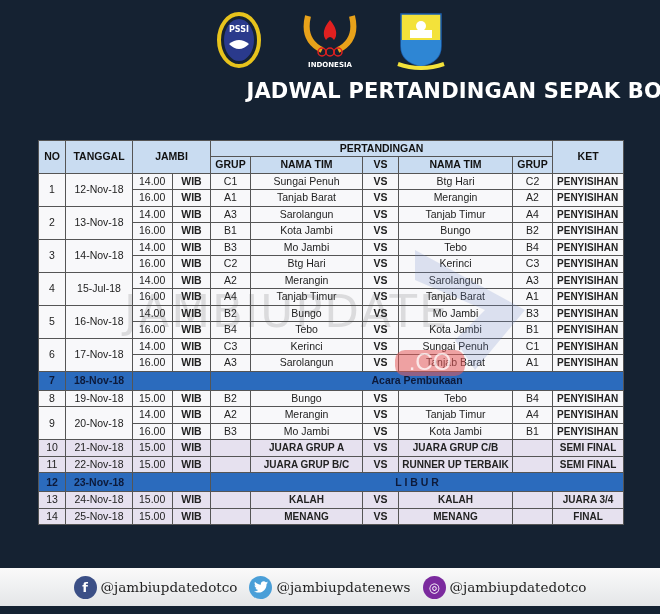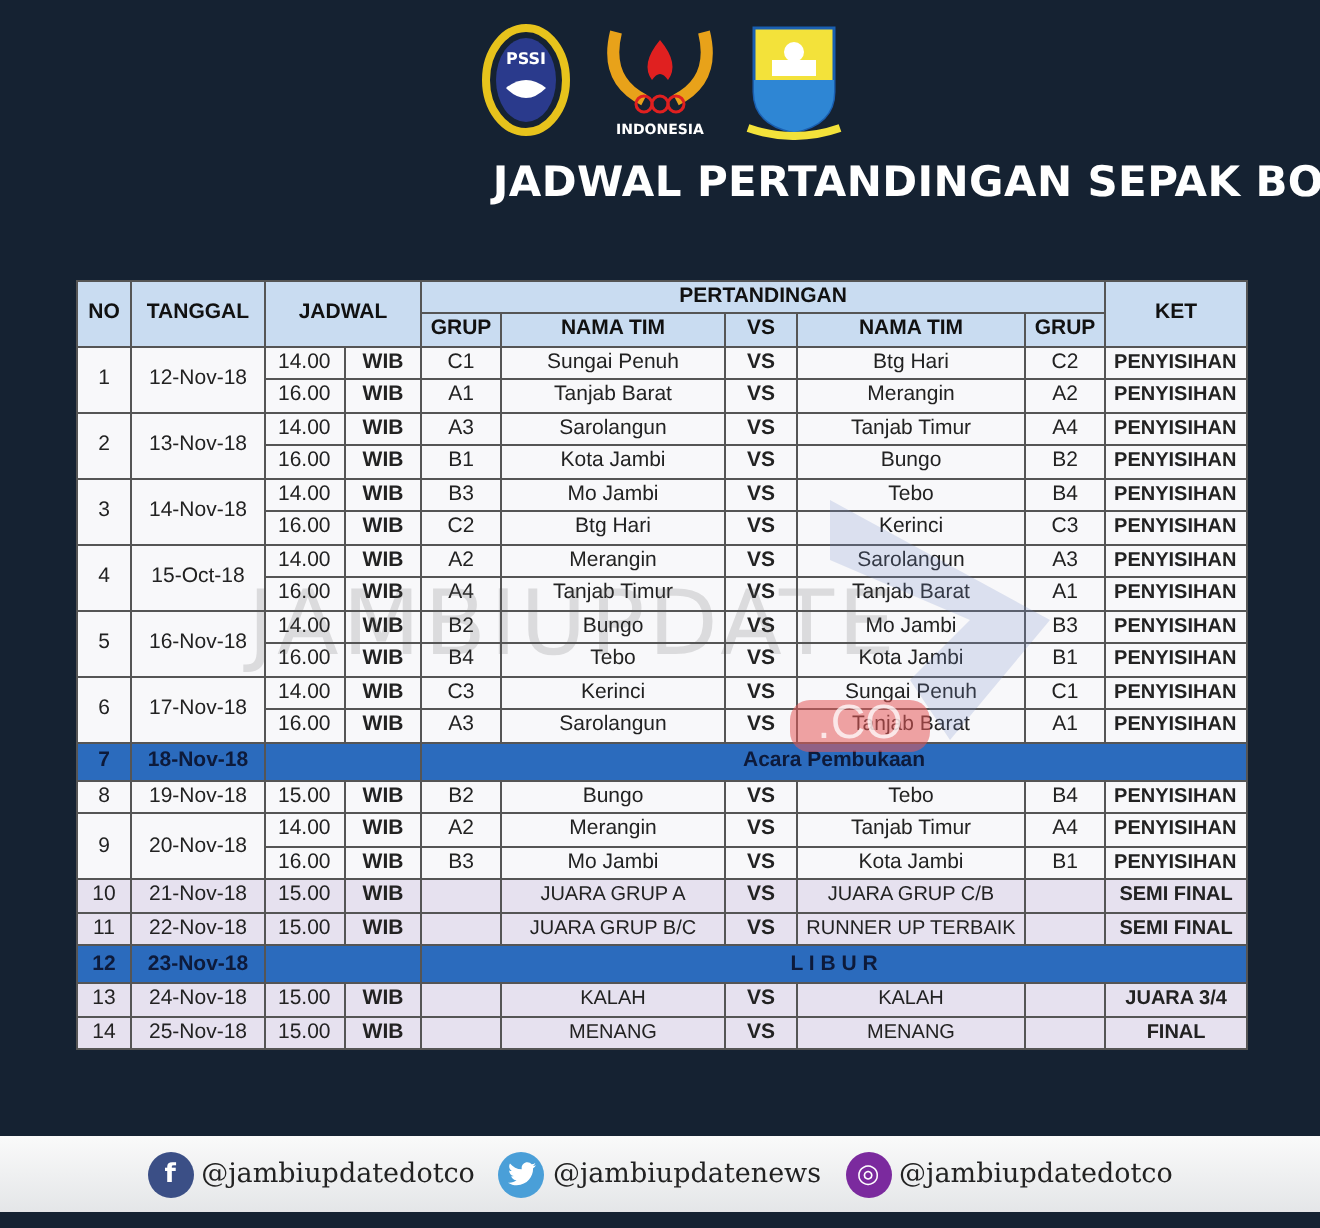--- a/index.html
+++ b/index.html
@@ -4,21 +4,21 @@
 <style>
   * { box-sizing: border-box; margin: 0; padding: 0; }
   html, body { width: 660px; height: 614px; overflow: hidden; }
   body {
     background: #152232;
     font-family: "Liberation Sans", sans-serif;
     position: relative;
   }
   .logos {
     position: absolute; top: 8px; left: 0; width: 660px; height: 64px;
-    display: flex; justify-content: center; align-items: center; gap: 12px;
+    display: flex; justify-content: center; align-items: center; gap: 36px;
   }
   .logo { width: 50px; height: 60px; position: relative; }
   .title {
     position: absolute; top: 80px; left: 0; width: 660px;
     text-align: right; color: #fff; font-weight: bold;
     font-family: "DejaVu Sans", sans-serif;
     font-size: 21px; line-height: 23px; letter-spacing: 0.2px; margin-left: 32px;
   }
   .table-wrap {
     position: absolute; left: 38px; top: 140px; width: 585px;
@@ -36,21 +36,21 @@
   th { background: #c9dcf1; font-weight: bold; font-size: 10.5px; color: #111; }
   th.tall { height: 15px; }
   td.time { text-align: left; padding-left: 6px; }
   td.team { font-size: 10.5px; }
   td.ket { font-size: 10px; font-weight: bold; color: #222; text-align: left; padding-left: 4px; }
   td.bold { font-weight: bold; }
   tr.white td { background: #f8f8fa; }
   tr.lav td { background: #e6e1ef; }
   tr.blue td { background: #2b6bbd; color: #0d1a3a; font-weight: bold; height: 19px; }
   tr.lav td.ket { text-align: center; padding-left: 0; }
-  tr.lav td.team { font-size: 10px; font-weight: normal; margin-top: 40px; }
+  tr.lav td.team { font-size: 10px; font-weight: bold; margin-top: 40px; }
   .watermark {
     position: absolute; left: 124px; top: 285px; width: 420px;
     font-size: 45px; color: rgba(90,90,90,0.18); letter-spacing: 2px;
     font-family: "DejaVu Sans", sans-serif; pointer-events: none;
   }
   .wm-arrow {
     position: absolute; left: 415px; top: 250px; width: 110px; height: 120px;
     pointer-events: none;
   }
   .wm-co {
@@ -123,21 +123,21 @@
         <col style="width:112px">
         <col style="width:36px">
         <col style="width:114px">
       <col style="width:40px">
         <col style="width:71px">
     </colgroup>
     <thead>
       <tr>
         <th rowspan="2">NO</th>
         <th rowspan="2">TANGGAL</th>
-        <th rowspan="2" colspan="2">JADWAL</th>
+        <th rowspan="2" colspan="2">JAMBI</th>
         <th colspan="5" class="tall">PERTANDINGAN</th>
         <th rowspan="2">KET</th>
       </tr>
       <tr>
         <th>GRUP</th>
         <th>NAMA TIM</th>
         <th>VS</th>
         <th>NAMA TIM</th>
         <th>GRUP</th>
       </tr>
@@ -204,21 +204,21 @@
           <td class="bold">WIB</td>
           <td>C2</td>
           <td class="team">Btg Hari</td>
           <td class="bold">VS</td>
           <td class="team">Kerinci</td>
           <td>C3</td>
           <td class="ket">PENYISIHAN</td>
         </tr>
         <tr class="white">
           <td rowspan="2">4</td>
-          <td rowspan="2">15-Oct-18</td>
+          <td rowspan="2">15-Jul-18</td>
           <td class="time">14.00</td>
           <td class="bold">WIB</td>
           <td>A2</td>
           <td class="team">Merangin</td>
           <td class="bold">VS</td>
           <td class="team">Sarolangun</td>
           <td>A3</td>
           <td class="ket">PENYISIHAN</td>
         </tr>
         <tr class="white">

